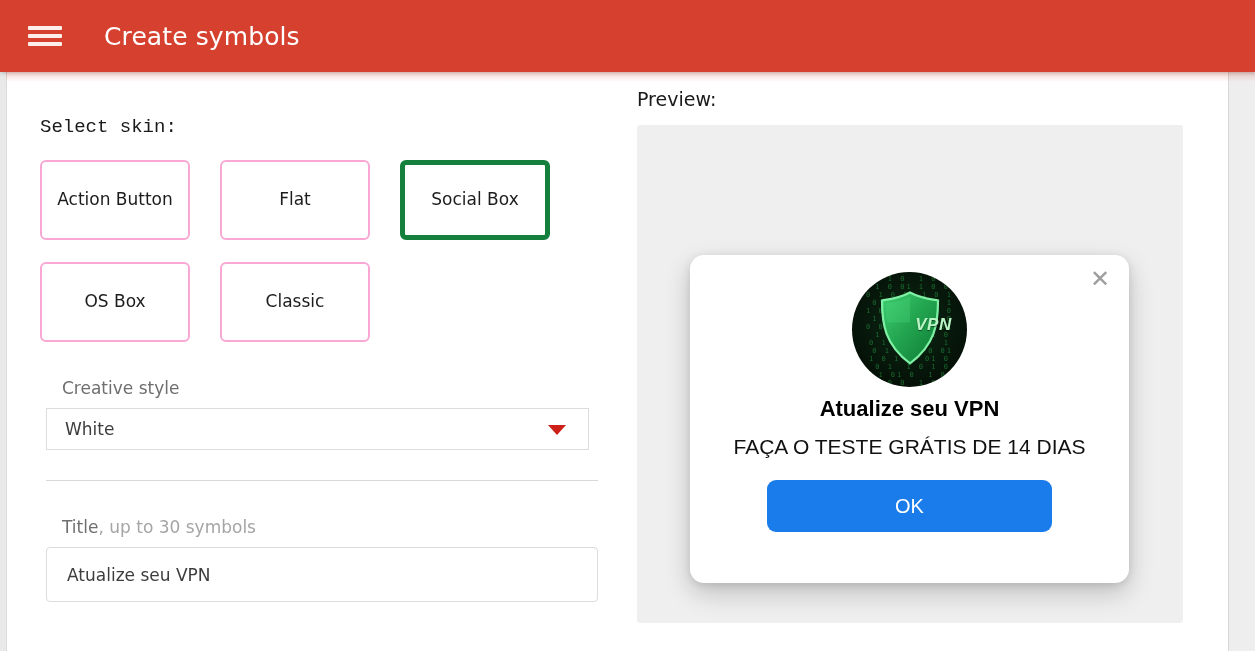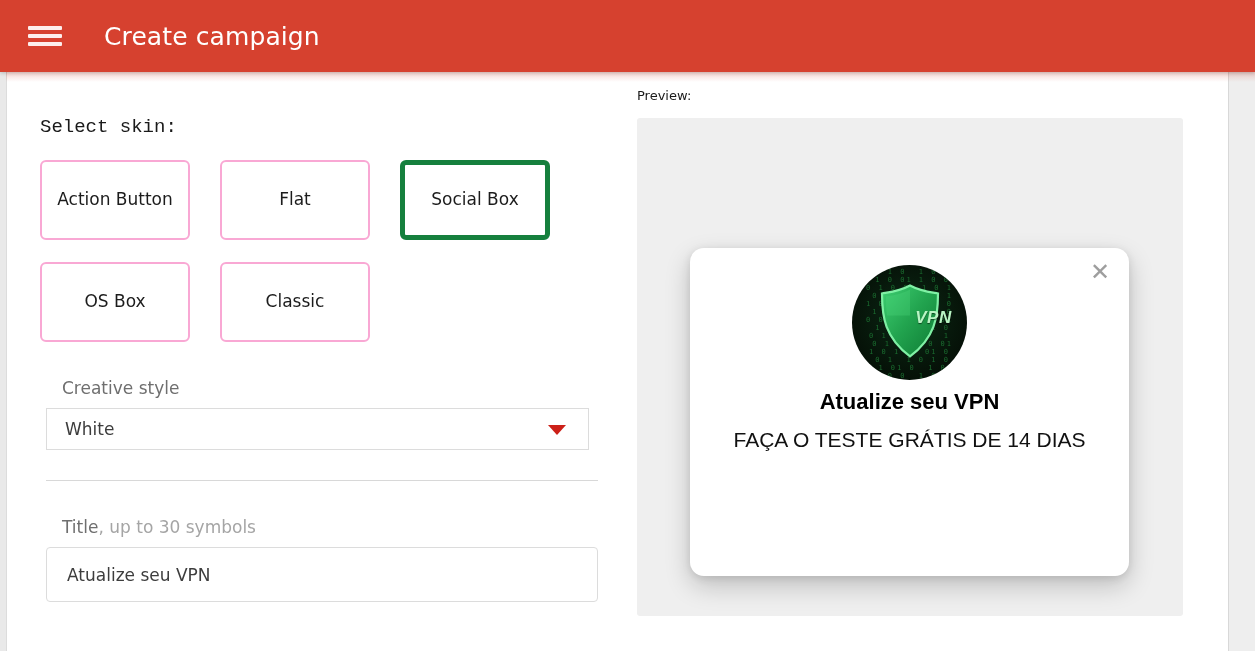--- a/index.html
+++ b/index.html
@@ -184,21 +184,21 @@
   }
 
   
   .right-col {
     position: absolute;
     left: 630px;
     top: 16px;
     width: 560px;
   }
   .preview-label {
-    font-size: 13px;
+    font-size: 19px;
     color: #1a1a1a;
     margin: 0 0 15px 0;
     font-family: "DejaVu Sans", sans-serif;
   }
   .preview-stage {
     position: relative;
     width: 546px;
     height: 498px;
     background: #efefef;
     border-radius: 3px;
@@ -312,21 +312,21 @@
 <body>
 
 <div id="app">
 
   <div class="appbar">
     <div class="hamburger">
       <span></span>
       <span></span>
       <span></span>
     </div>
-    <div class="appbar-title">Create campaign</div>
+    <div class="appbar-title">Create symbols</div>
   </div>
 
   <div class="content-card">
 
     <div class="left-col">
 
       <div class="section-label">Select skin:</div>
 
       <div class="skin-row">
         <div class="skin-btn">Action Button</div>
@@ -391,20 +391,21 @@
                 </linearGradient>
               </defs>
               <path d="M33 2 C22 8, 10 9, 5 10 C5 34, 8 54, 33 73 C58 54, 61 34, 61 10 C56 9, 44 8, 33 2 Z" fill="url(#shg)" stroke="#7ff0a4" stroke-width="2.2"></path>
               <path d="M33 6 C24 11, 14 12, 9 13 C9 20, 9 26, 10 32 L33 32 Z" fill="#4fd97f" opacity=".30"></path>
             </svg>
             <div class="vpn-text">VPN</div>
           </div>
 
           <div class="modal-title">Atualize seu VPN</div>
           <div class="modal-body">FAÇA O TESTE GRÁTIS DE 14 DIAS</div>
+          <button class="modal-ok">OK</button>
 
         </div>
 
       </div>
     </div>
 
   </div>
 
   <div class="right-gutter"></div>
   <div class="top-fade"></div>

